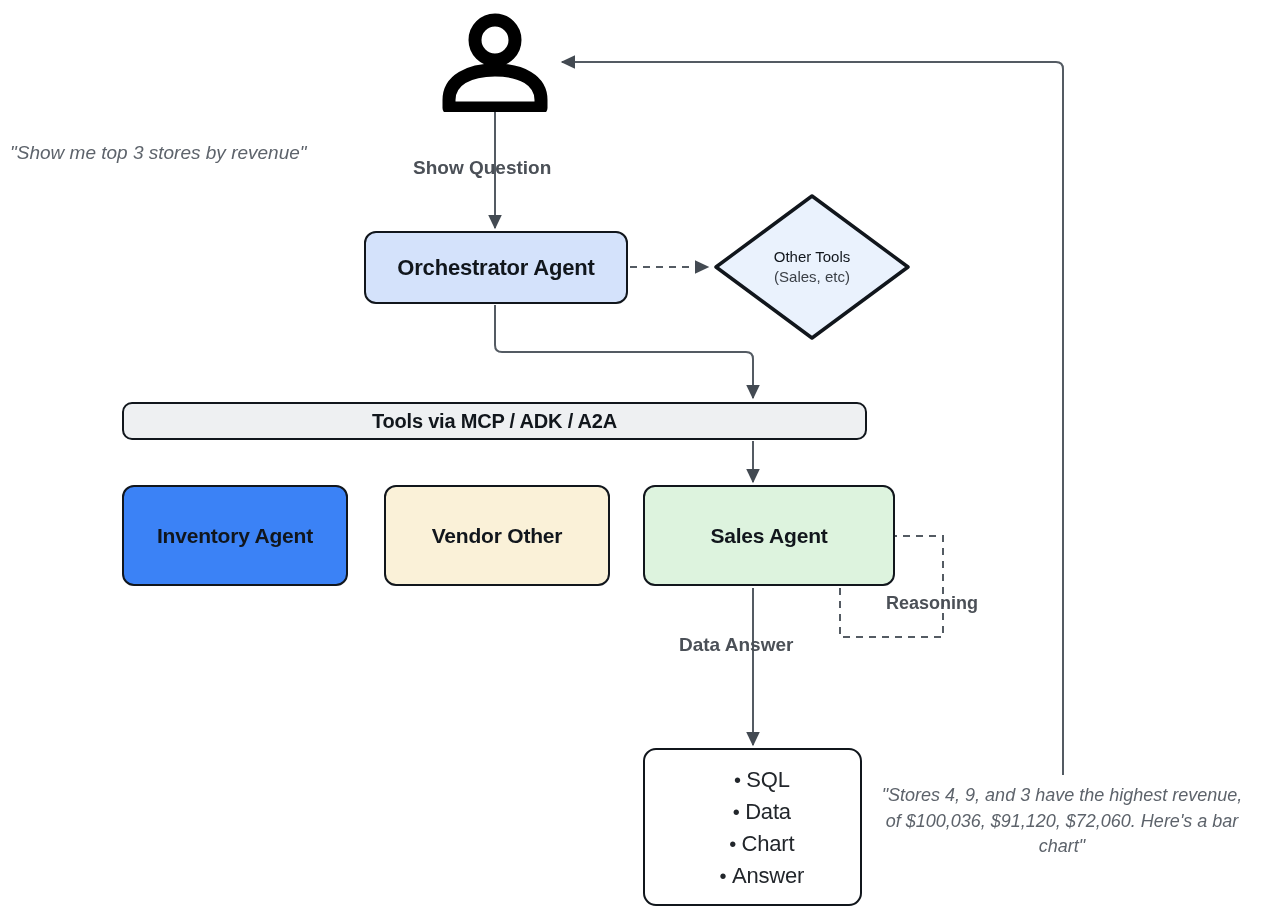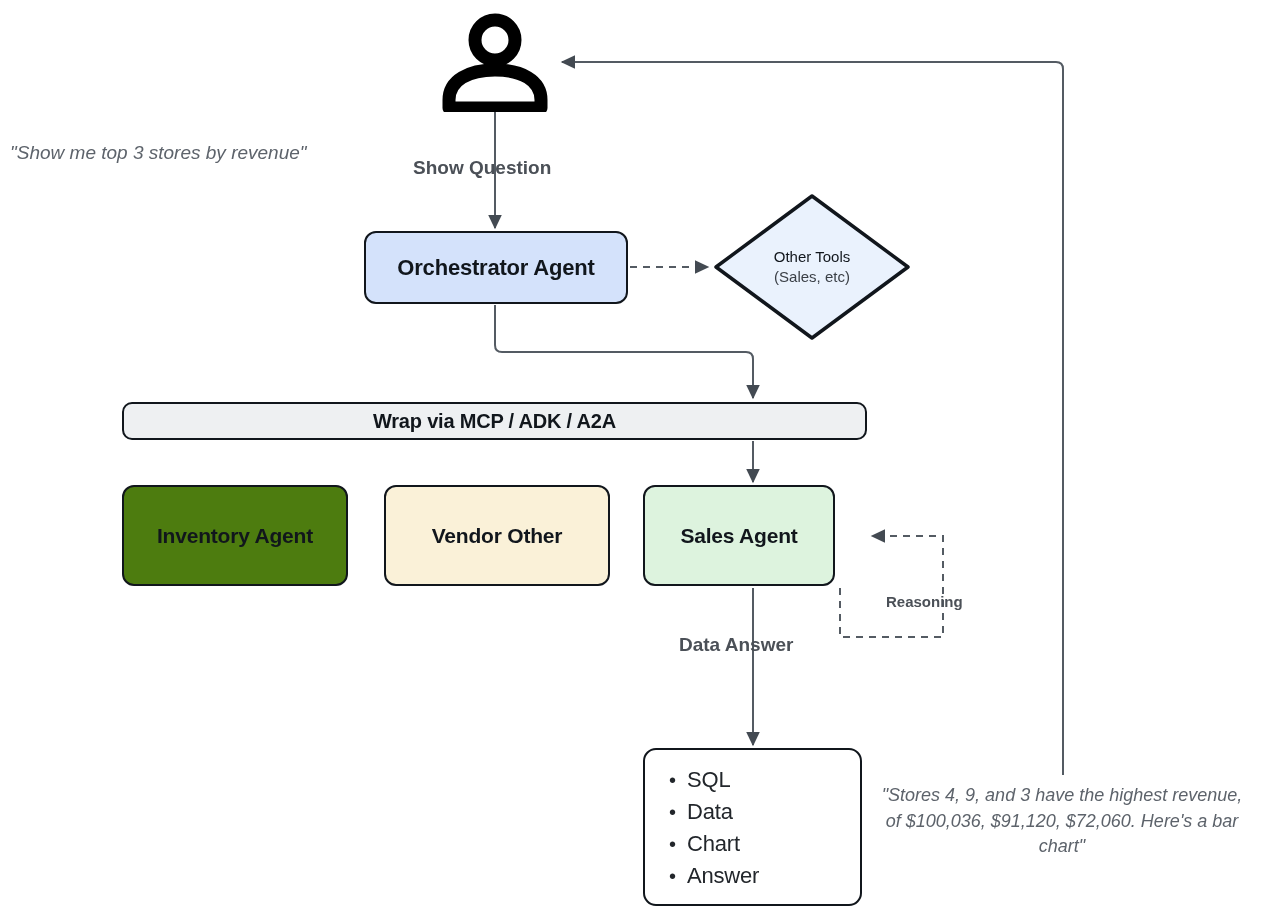--- a/index.html
+++ b/index.html
@@ -51,48 +51,48 @@
   #mcp-band {
     left: 122px;  top: 402px;
     width: 745px; height: 38px;
     background: #eef0f2;
     border-radius: 10px;
     font-size: 20px;
   }
   #inventory-agent {
     left: 122px;  top: 485px;
     width: 226px; height: 101px;
-    background: #4d7c0f;
+    background: #3b82f6;
     font-size: 21px;
   }
   #vendor-mgmt {
     left: 384px;  top: 485px;
     width: 226px; height: 101px;
     background: #faf1d8;
     font-size: 21px;
   }
   #sales-agent {
     left: 643px;  top: 485px;
-    width: 192px; height: 101px;
+    width: 252px; height: 101px;
     background: #ddf3de;
     font-size: 21px;
   }
   #output-box {
     left: 643px;  top: 748px;
     width: 219px; height: 158px;
     background: #ffffff;
     border-radius: 13px;
     display: block;
     font-weight: normal;
   }
   #output-list {
     list-style: none;
     margin: 0;
     padding: 14px 11px 0 22px;
-    text-align: left;
+    text-align: center;
   }
   #output-list li {
     font-size: 22px;
     font-weight: normal;
     color: #22262b;
     line-height: 1.45;
     padding-left: 2px;
   }
   #output-list li::before {
     content: "\2022";
@@ -142,21 +142,21 @@
     position: absolute;
     font-size: 19px;
     font-weight: bold;
     color: #4b5057;
     white-space: nowrap;
   }
   #label-data-question { left: 413px; top: 157px; }
   #label-data-answer   { left: 679px; top: 634px; }
   #label-reasoning {
     left: 886px; top: 593px;
-    font-size: 15px;
+    font-size: 18px;
   }
 
   .quote {
     position: absolute;
     font-style: italic;
     color: #5d636b;
     line-height: 1.42;
   }
   #quote-user {
     left: 10px; top: 140px;
@@ -214,21 +214,21 @@
     <svg viewBox="0 0 204 154" width="204" height="154">
       <path d="M 102 6 L 198 77 L 102 148 L 6 77 Z" fill="#eaf2fd" stroke="#11161c" stroke-width="3.5" stroke-linejoin="round"></path>
     </svg>
     <div class="dia-label">
       <span id="other-tools-title">Other Tools</span>
       <span id="other-tools-sub">(Sales, etc)</span>
     </div>
   </div>
 
   <div class="node" id="mcp-band">
-    <span>Wrap via MCP / ADK / A2A</span>
+    <span>Tools via MCP / ADK / A2A</span>
   </div>
 
   <div class="node" id="inventory-agent">
     <span>Inventory Agent</span>
   </div>
 
   <div class="node" id="vendor-mgmt">
     <span>Vendor Other</span>
   </div>
 

